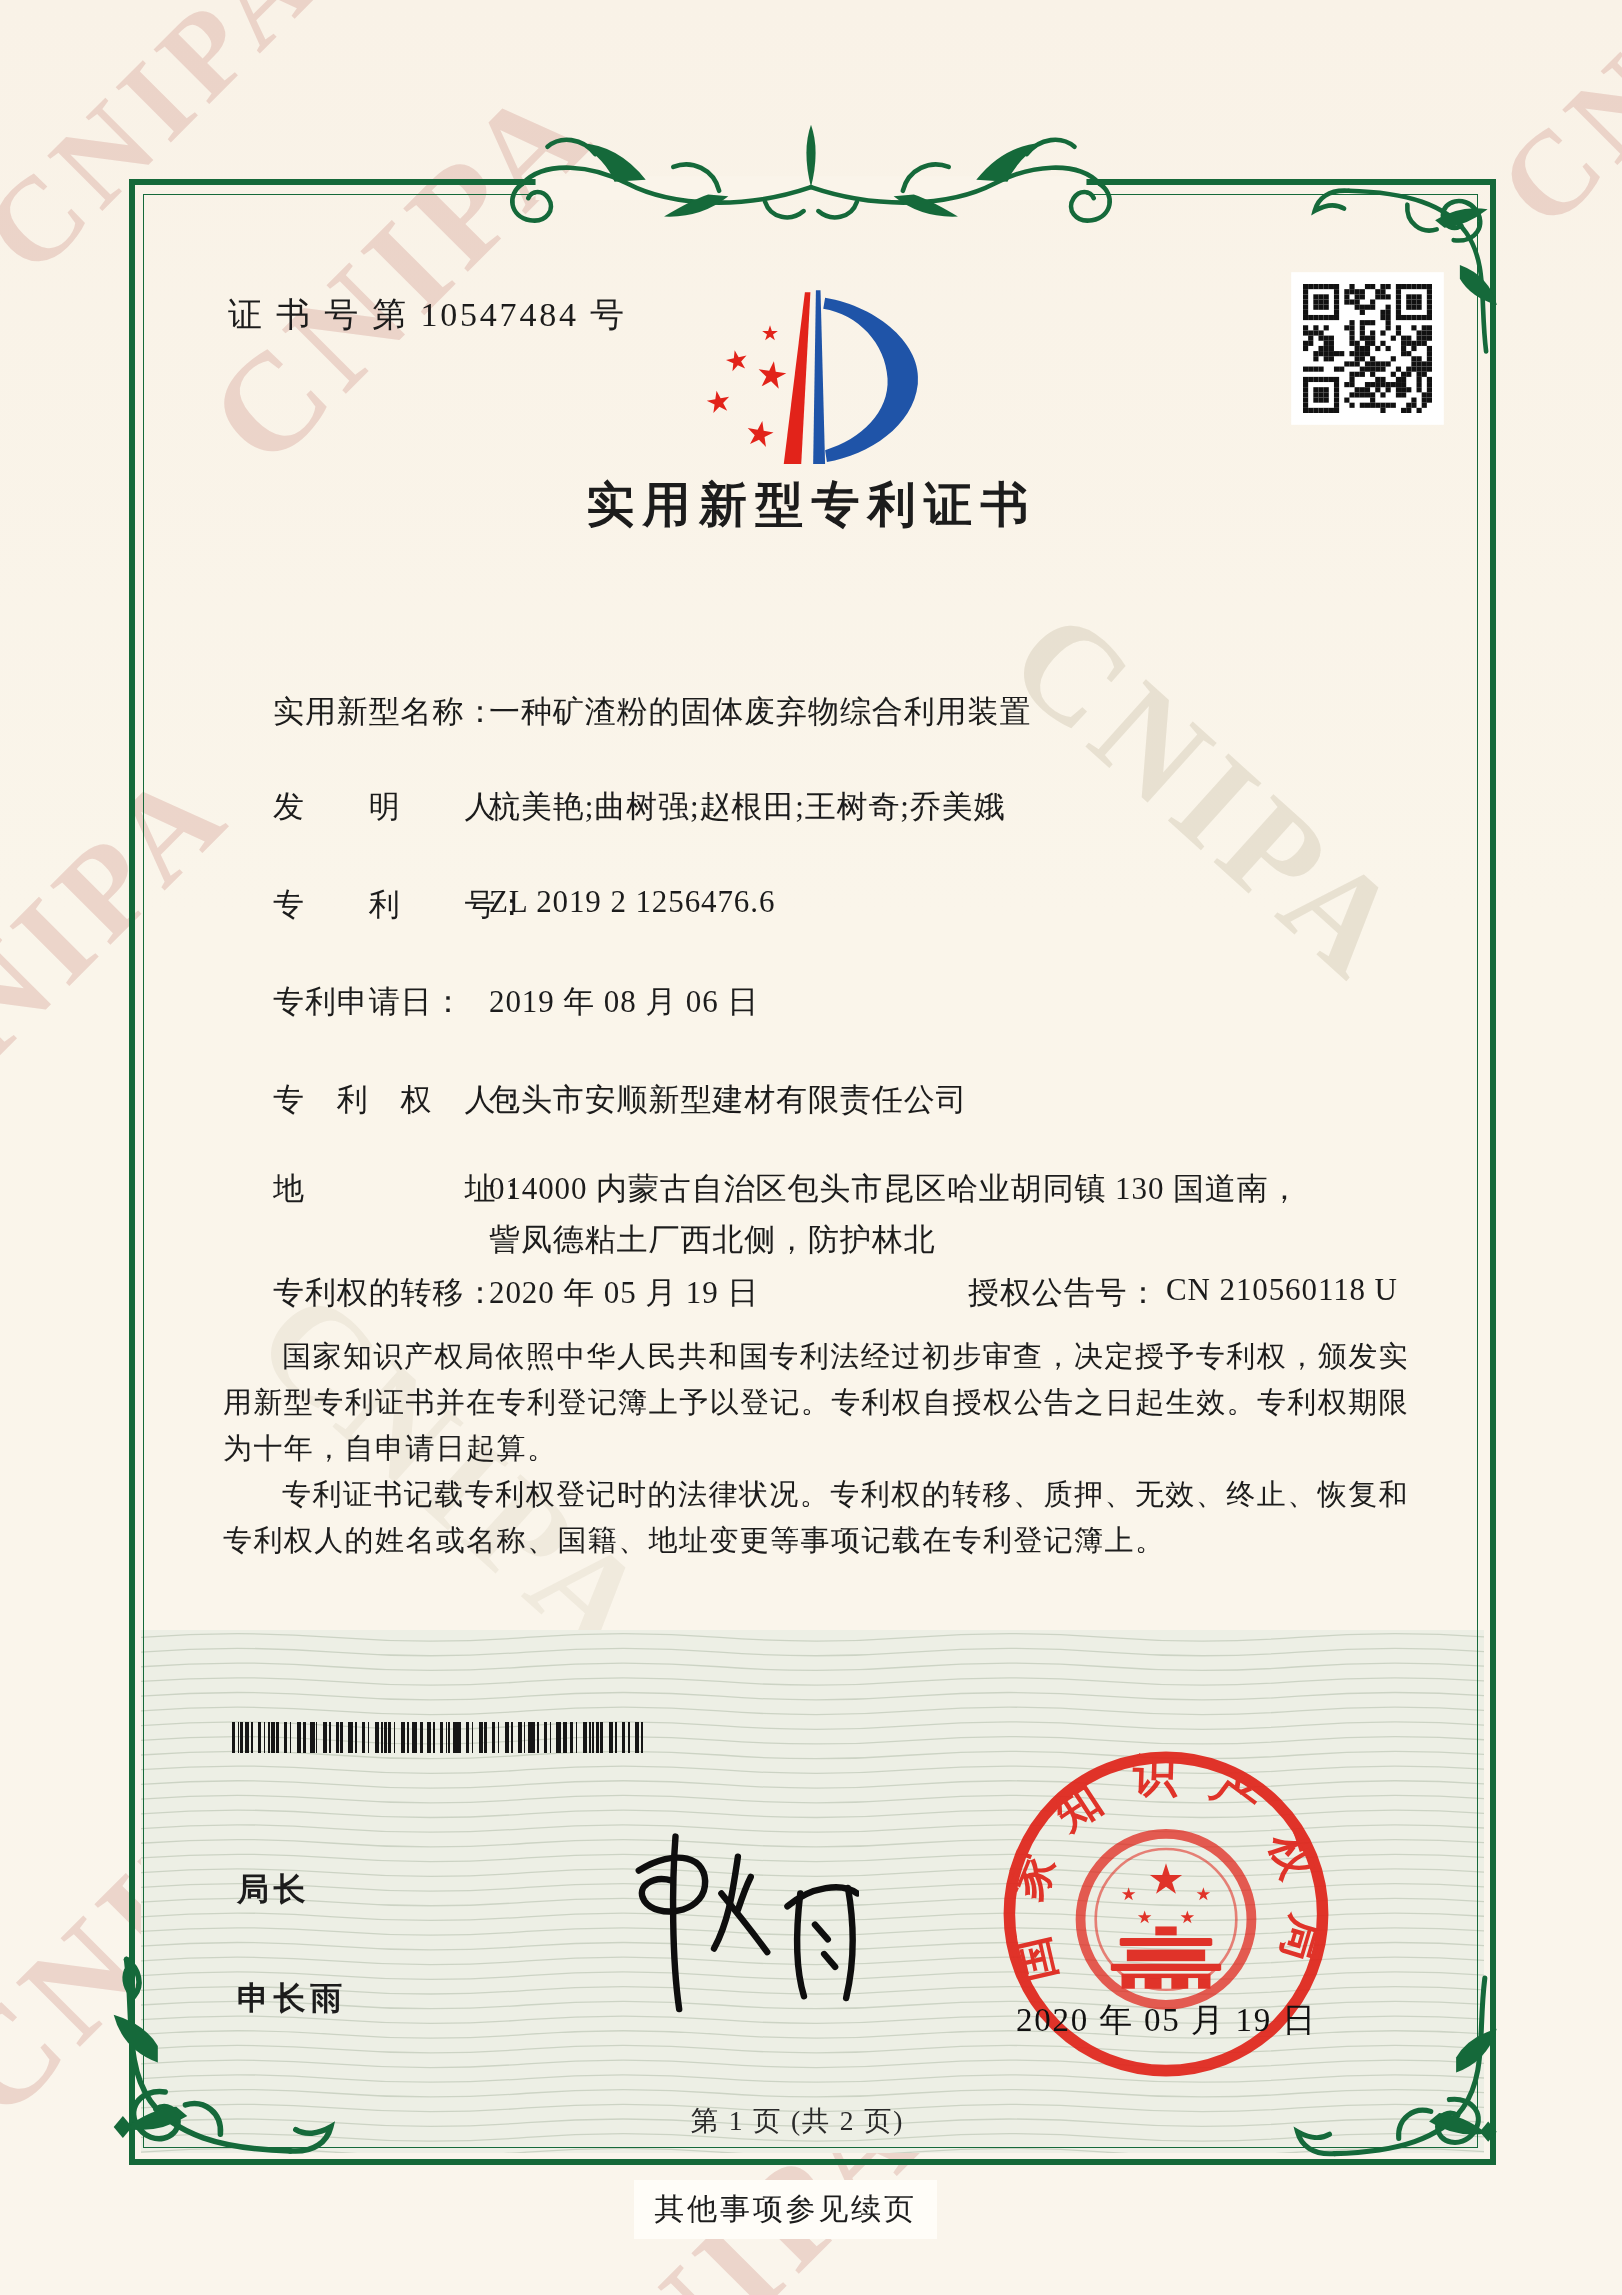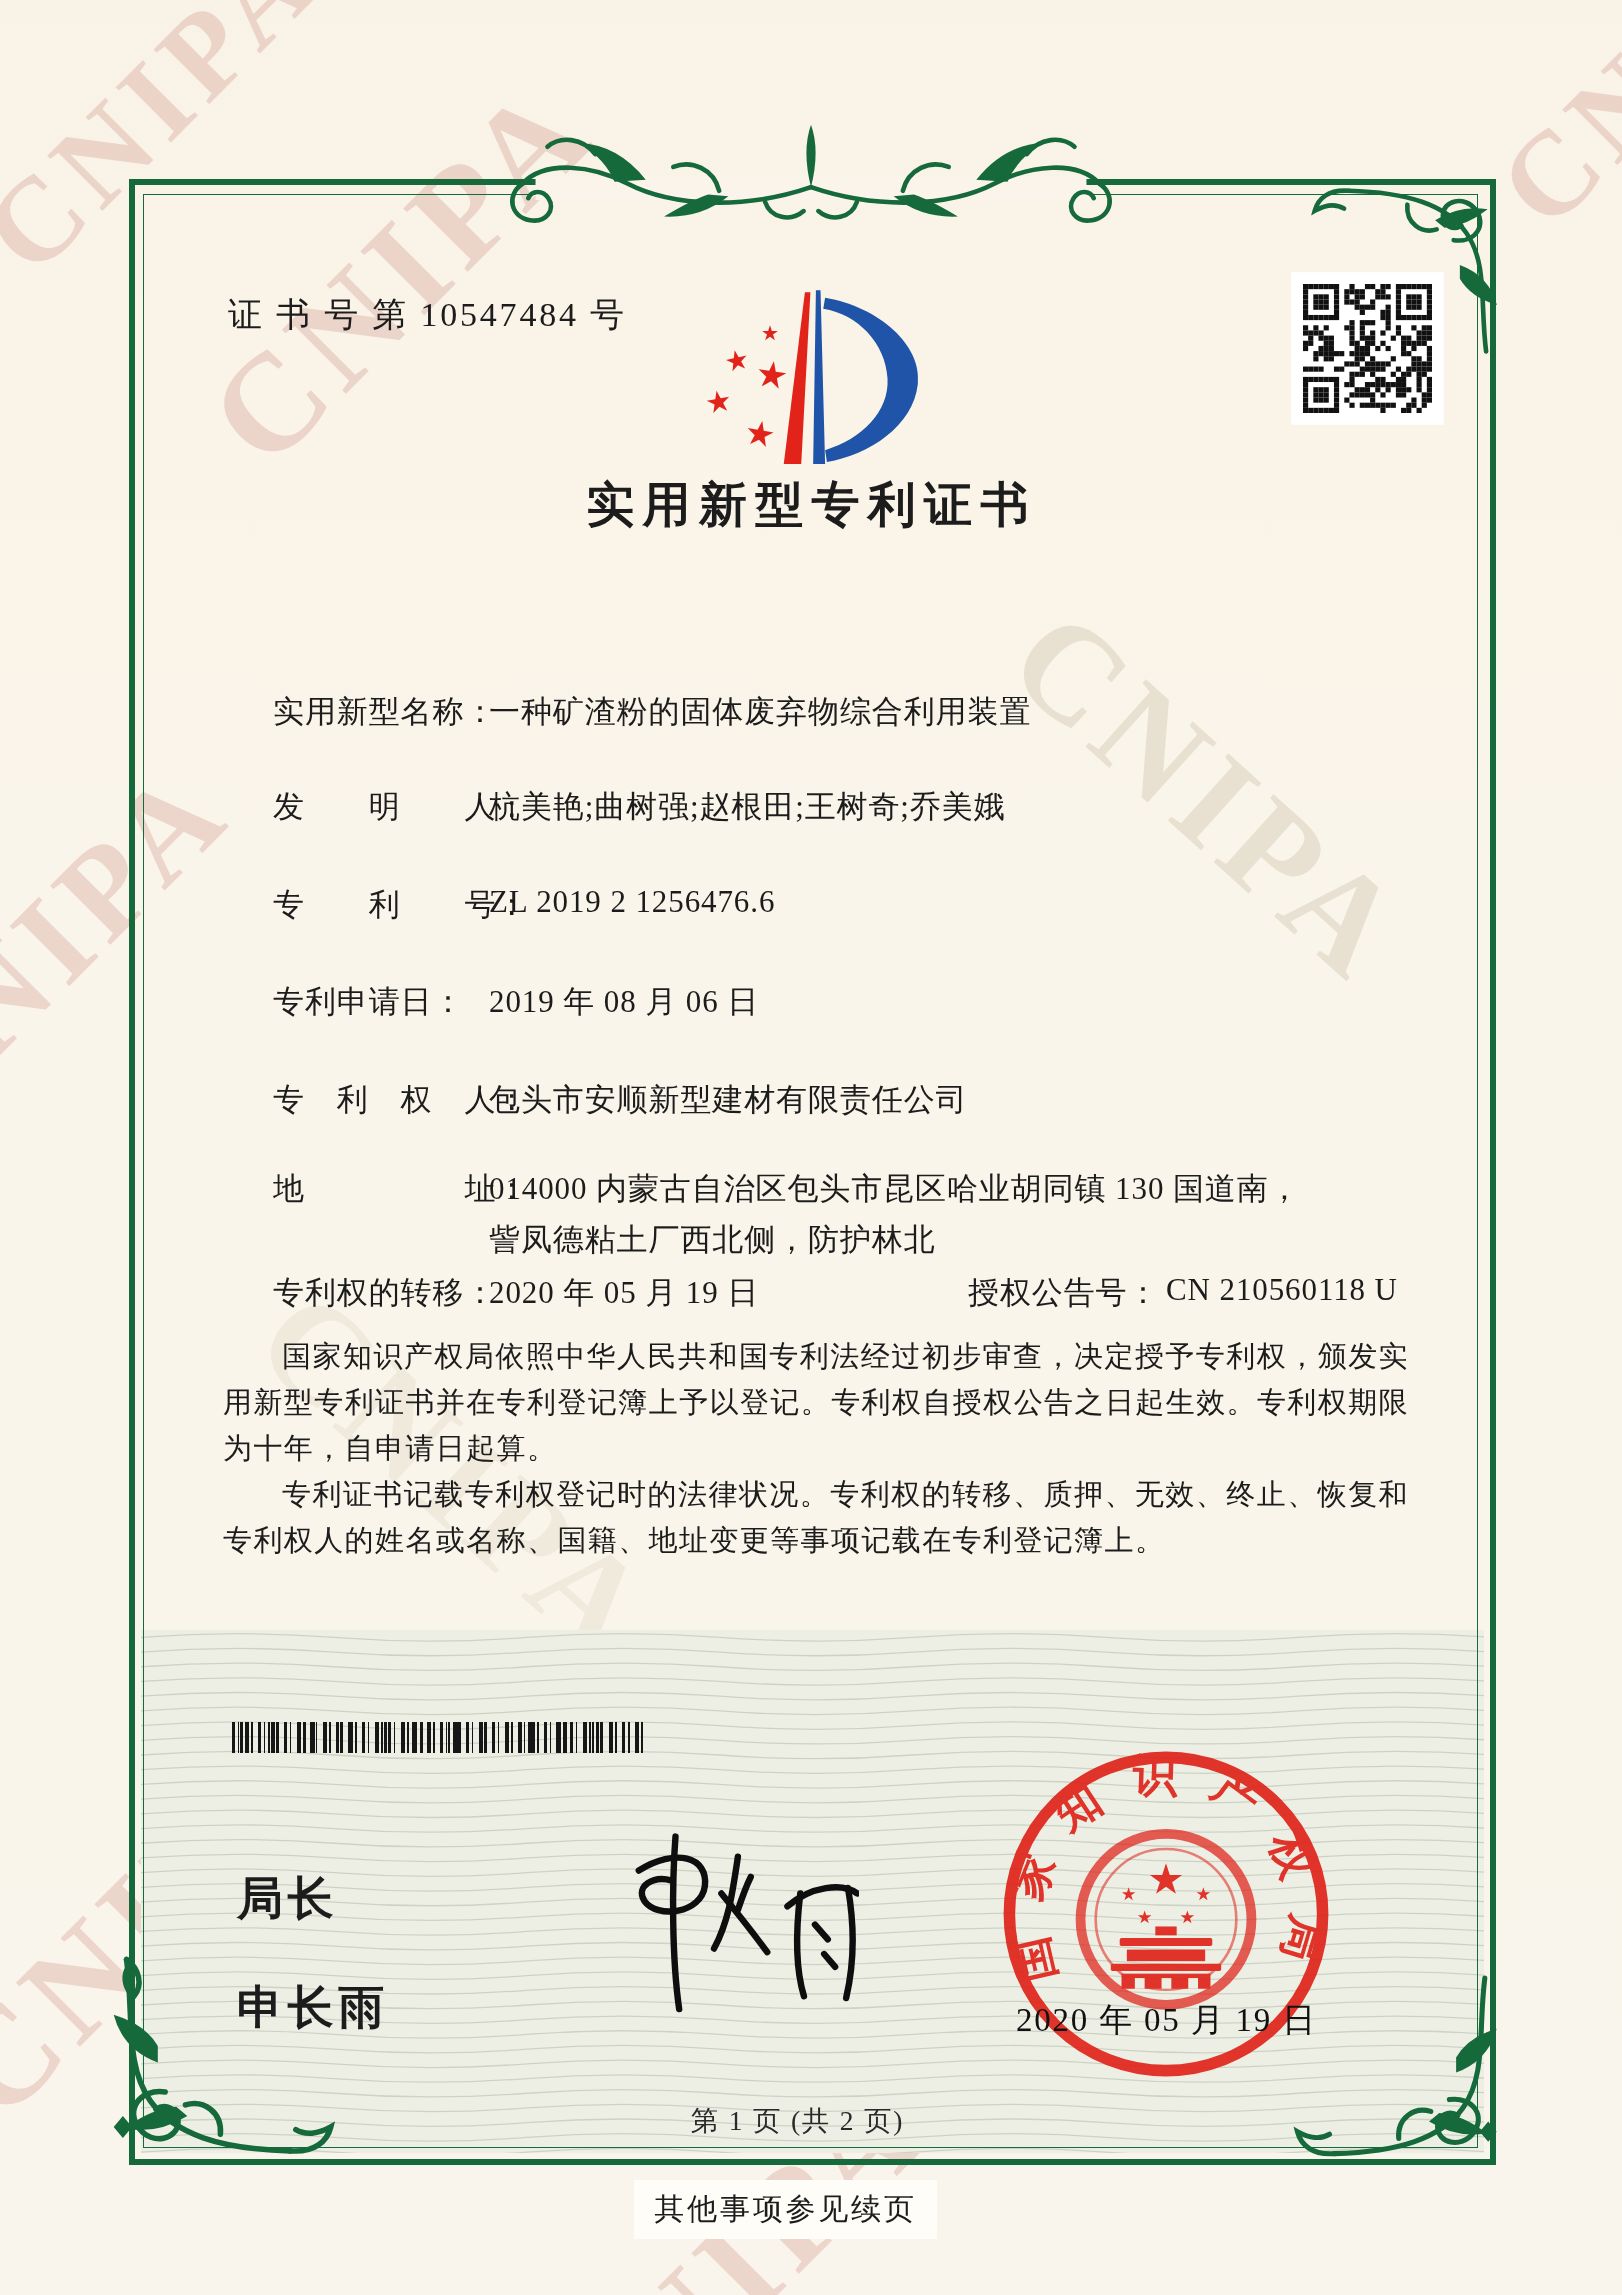--- a/index.html
+++ b/index.html
@@ -36,21 +36,21 @@
   .body-text{position:absolute;left:223px;top:1333px;width:1186px;font-size:29px;
              line-height:46px;letter-spacing:1.4px;z-index:5;text-align:justify;}
   .body-text p{margin:0;text-indent:59px;}
   
   .barcode{position:absolute;left:232px;top:1722px;width:415px;height:31px;z-index:5;
     background-image:
       repeating-linear-gradient(90deg,#161616 0 2.8px,transparent 2.8px 5.5px,#161616 5.5px 7.3px,
         transparent 7.3px 13px,#161616 13px 17.4px,transparent 17.4px 19px,#161616 19px 21px,transparent 21px 26px),
       repeating-linear-gradient(90deg,#161616 0 1.8px,transparent 1.8px 8.3px,#161616 8.3px 11px,transparent 11px 36px);}
   .signer{position:absolute;left:237px;z-index:5;font-family:"Liberation Sans","DejaVu Sans",sans-serif;
-          font-size:46px;font-weight:600;letter-spacing:4.6px;}
+          font-size:32px;font-weight:600;letter-spacing:4.6px;}
   .signature{position:absolute;left:492px;top:1829px;z-index:6;}
   .seal{position:absolute;left:988px;top:1736px;z-index:6;}
   .seal-date{position:absolute;left:1001px;top:1998px;width:331px;text-align:center;
              font-size:33px;letter-spacing:1.8px;color:#111;z-index:7;}
   .page-footer{position:absolute;left:0;top:2103px;width:1595px;text-align:center;
                font-size:27.5px;letter-spacing:1.8px;color:#2a2a2a;z-index:5;}
   .cont-note{position:absolute;left:634px;top:2180px;width:303px;height:59px;background:#fffdf8;
              z-index:5;display:flex;align-items:center;justify-content:center;
              font-size:30px;letter-spacing:2.8px;}
 </style>

